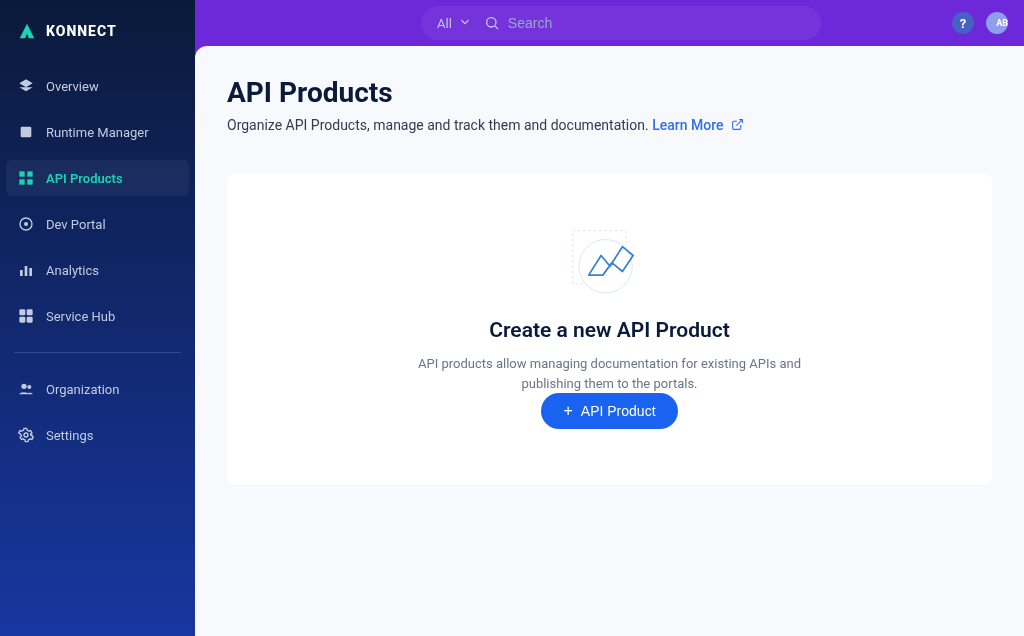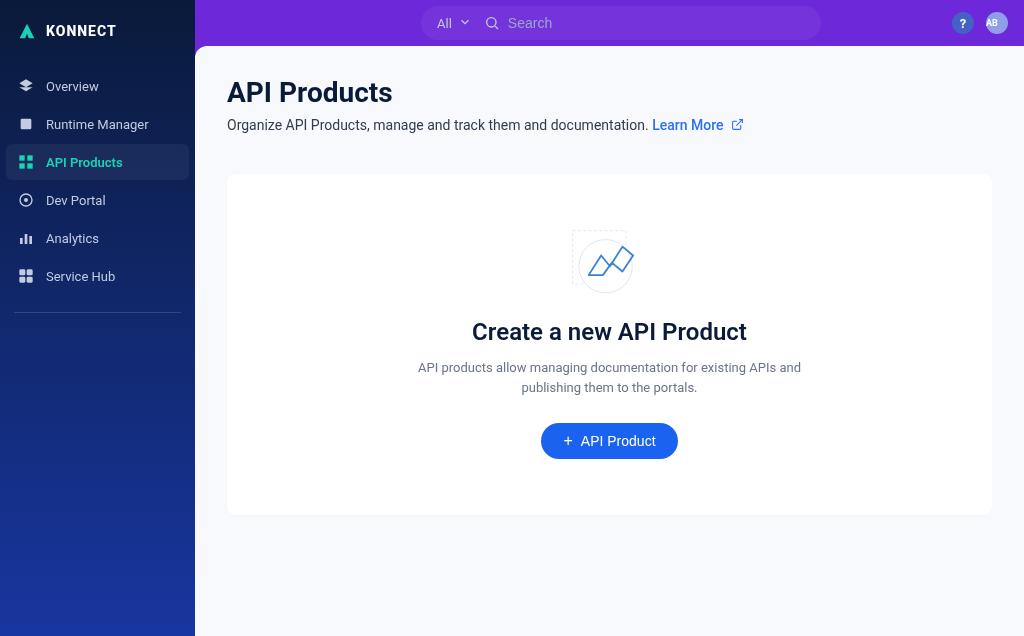--- a/index.html
+++ b/index.html
@@ -34,21 +34,21 @@
     .logo-text {
       color: #fff;
       font-weight: 800;
       font-size: 14px;
       letter-spacing: 1px;
     }
     .nav-list {
       list-style: none;
       display: flex;
       flex-direction: column;
-      gap: 2px;
+      gap: 10px;
     }
     .nav-item {
       display: flex;
       align-items: center;
       gap: 12px;
       padding: 10px 12px;
       color: #c3cbe0;
       font-size: 13px;
       border-radius: 6px;
       cursor: pointer;
@@ -142,21 +142,21 @@
     .avatar {
       width: 22px;
       height: 22px;
       border-radius: 50%;
       background: #8f9eea;
       color: #fff;
       font-size: 9px;
       font-weight: 700;
       display: flex;
       align-items: center;
-      justify-content: flex-start;
+      justify-content: flex-end;
       cursor: pointer;
     }
 
     
     .main {
       flex: 1;
       background: #f7f9fc;
       border-top-left-radius: 12px;
       padding: 30px 32px;
     }
@@ -195,32 +195,31 @@
     }
     .illus {
       width: 90px;
       height: 80px;
       margin-bottom: 18px;
       display: flex;
       align-items: center;
       justify-content: center;
     }
     .card-title {
-      font-size: 24px;
+      font-size: 21px;
       font-weight: 600;
       color: #0a1a3a;
       margin-bottom: 12px;
     }
     .card-desc {
       font-size: 13px;
       color: #6b7488;
       text-align: center;
       max-width: 420px;
       line-height: 1.5;
-      margin-bottom: 26px;
     }
     .primary-btn {
       background: #1a63f0;
       color: #fff;
       border: none;
       padding: 10px 22px;
       border-radius: 24px;
       font-size: 14px;
       font-weight: 500;
       display: flex;
@@ -298,20 +297,41 @@
             <rect x="2" y="13" width="9" height="9" rx="2"></rect>
             <rect x="13" y="13" width="9" height="9" rx="2"></rect>
           </svg>
       </span>
       <span>Service Hub</span>
     </li>
   </ul>
 
   <div class="nav-divider"></div>
 
+  <ul class="nav-list">
+    <li class="nav-item">
+      <span class="nav-icon">
+        <svg viewBox="0 0 24 24" width="16" height="16" fill="currentColor">
+            <circle cx="9" cy="8" r="4"></circle>
+            <circle cx="17" cy="9" r="3"></circle>
+            <path d="M2 20 c0-4 14-4 14 0 M14 20 c0-3 8-3 8 0"></path>
+          </svg>
+      </span>
+      <span>Organization</span>
+    </li>
+    <li class="nav-item">
+      <span class="nav-icon">
+        <svg viewBox="0 0 24 24" width="16" height="16" fill="none" stroke="currentColor" stroke-width="2">
+            <circle cx="12" cy="12" r="3"></circle>
+            <path d="M19 12a7 7 0 0 0-.2-1.6l2.1-1.6-2-3.5-2.5 1a7 7 0 0 0-2.8-1.6L13 2h-4l-.6 2.7a7 7 0 0 0-2.8 1.6l-2.5-1-2 3.5 2.1 1.6A7 7 0 0 0 5 12c0 .5.1 1 .2 1.6l-2.1 1.6 2 3.5 2.5-1a7 7 0 0 0 2.8 1.6L11 22h4l.6-2.7a7 7 0 0 0 2.8-1.6l2.5 1 2-3.5-2.1-1.6c.1-.5.2-1.1.2-1.6z"></path>
+          </svg>
+      </span>
+      <span>Settings</span>
+    </li>
+  </ul>
 </aside>
 
 <div class="right-col">
 
   <div class="topbar">
     <div class="searchwrap">
       <div class="filter-select">
         <span>All</span>
         <span>
           <svg viewBox="0 0 24 24" width="14" height="14" fill="none" stroke="currentColor" stroke-width="2">

